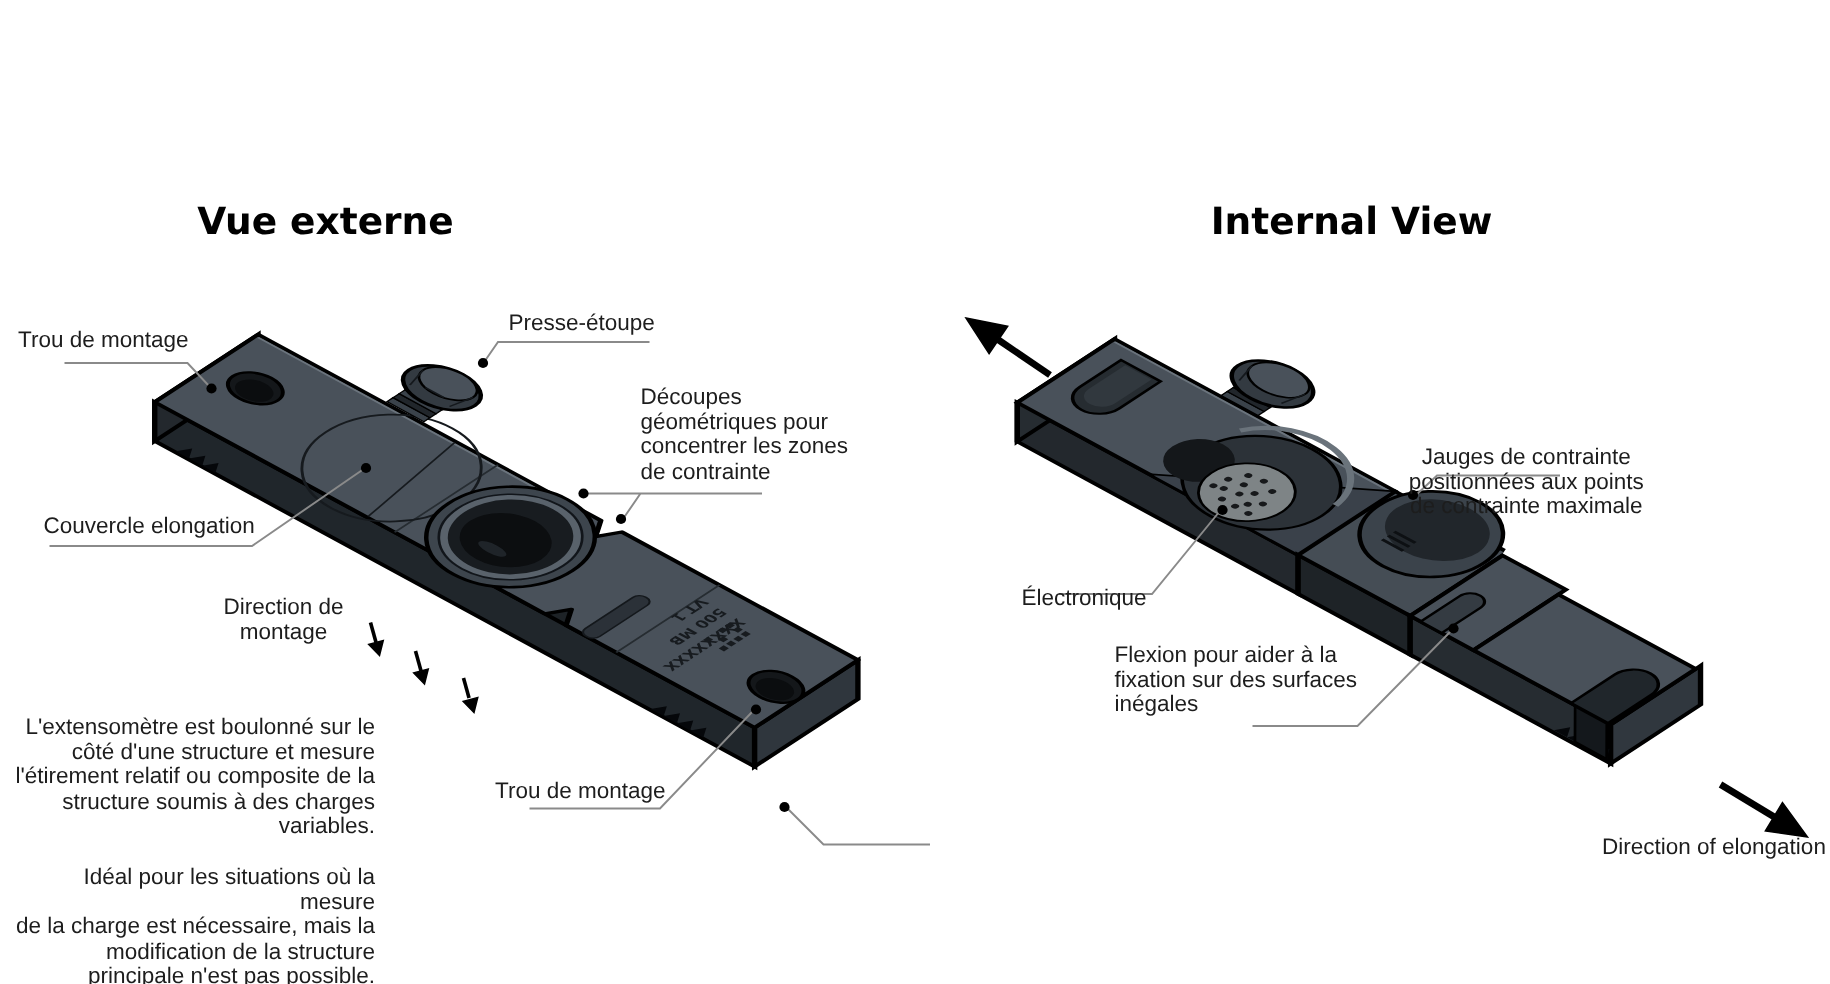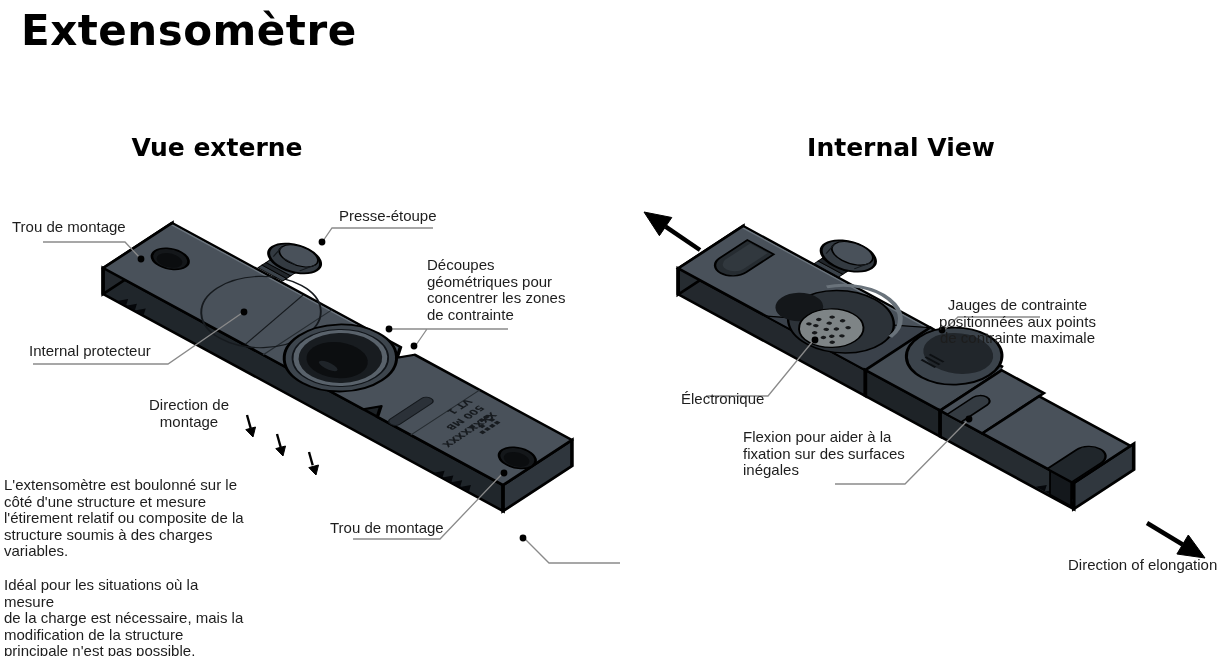--- a/index.html
+++ b/index.html
@@ -14,21 +14,21 @@
     font-family:"DejaVu Sans","Liberation Sans",sans-serif;
   }
   .heading{
     font-size:25px;font-weight:bold;color:#000;text-align:center;width:240px;
     font-family:"DejaVu Sans","Liberation Sans",sans-serif;
   }
   .label{
     font-size:15px;line-height:16.5px;color:#1d1d1d;white-space:pre-line;
   }
   .note{
-    font-size:15px;line-height:16.6px;color:#1d1d1d;text-align:left;white-space:pre-line;
+    font-size:15px;line-height:16.6px;color:#1d1d1d;text-align:right;white-space:pre-line;
   }
   .center{text-align:center;}
 </style>
 </head>
 <body>
 
 <div id="canvas">
 
   <svg id="scene" viewBox="0 0 1220 656">
 
@@ -209,32 +209,31 @@
       <path d="M700,250 L665.6,226.6" stroke-width="4.5" fill="none"></path>
       <path d="M644,212 L671.8,217.5 L659.4,235.7 Z" stroke-width="1"></path>
     </g>
 
     <g fill="#000" stroke="#000">
       <path d="M1147,523 L1182.6,544.5" stroke-width="4.5" fill="none"></path>
       <path d="M1205,558 L1176.9,554 L1188.3,535 Z" stroke-width="1"></path>
     </g>
   </svg>
 
-  <div class="abs title" style="left:21px;top:6px;">Extensomètre</div>
 
   <div class="abs heading" style="left:781px;top:133px;">Internal View</div>
   <div class="abs heading" style="left:97px;top:133px;">Vue externe</div>
 
   <div class="abs label" style="left:12px;top:219px;">Trou de montage</div>
   <div class="abs label" style="left:339px;top:208px;">Presse-étoupe</div>
   <div class="abs label" style="left:427px;top:257px;">Découpes
 géométriques pour
 concentrer les zones
 de contrainte</div>
-  <div class="abs label" style="left:29px;top:343px;">Internal protecteur</div>
+  <div class="abs label" style="left:29px;top:343px;">Couvercle elongation</div>
   <div class="abs label center" style="left:139px;top:397px;width:100px;">Direction de
 montage</div>
   <div class="abs label" style="left:330px;top:520px;">Trou de montage</div>
 
   <div class="abs note" style="left:4px;top:477px;width:246px;">L'extensomètre est boulonné sur le
 côté d'une structure et mesure
 l'étirement relatif ou composite de la
 structure soumis à des charges
 variables.</div>
   <div class="abs note" style="left:4px;top:577px;width:246px;">Idéal pour les situations où la mesure

